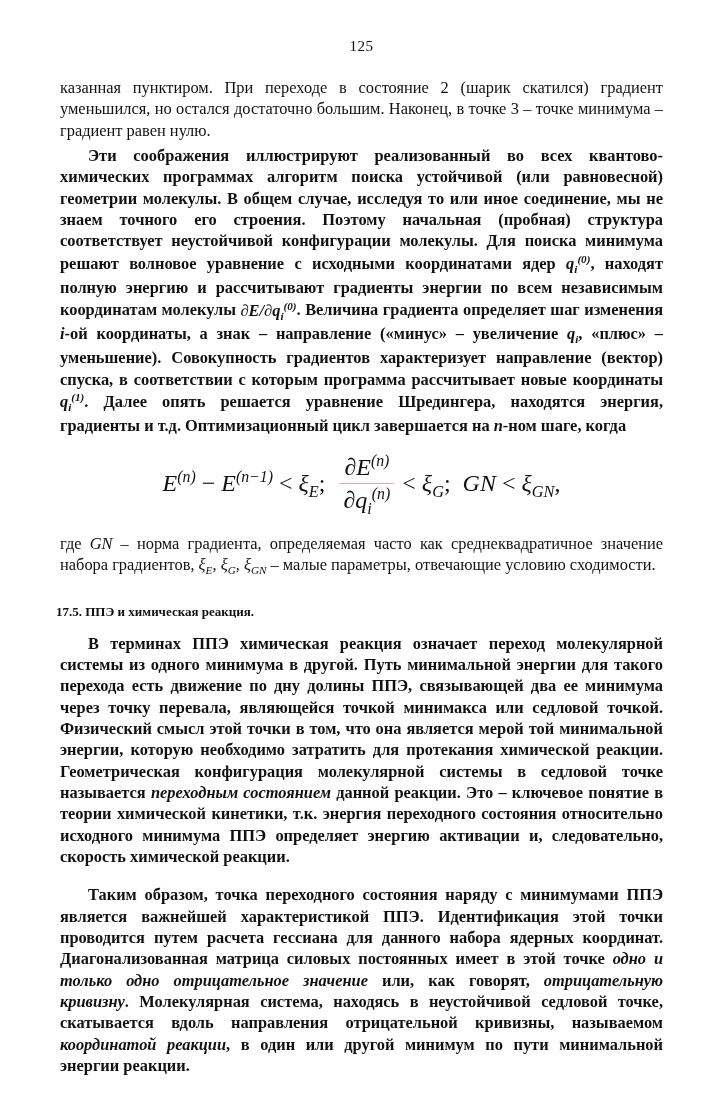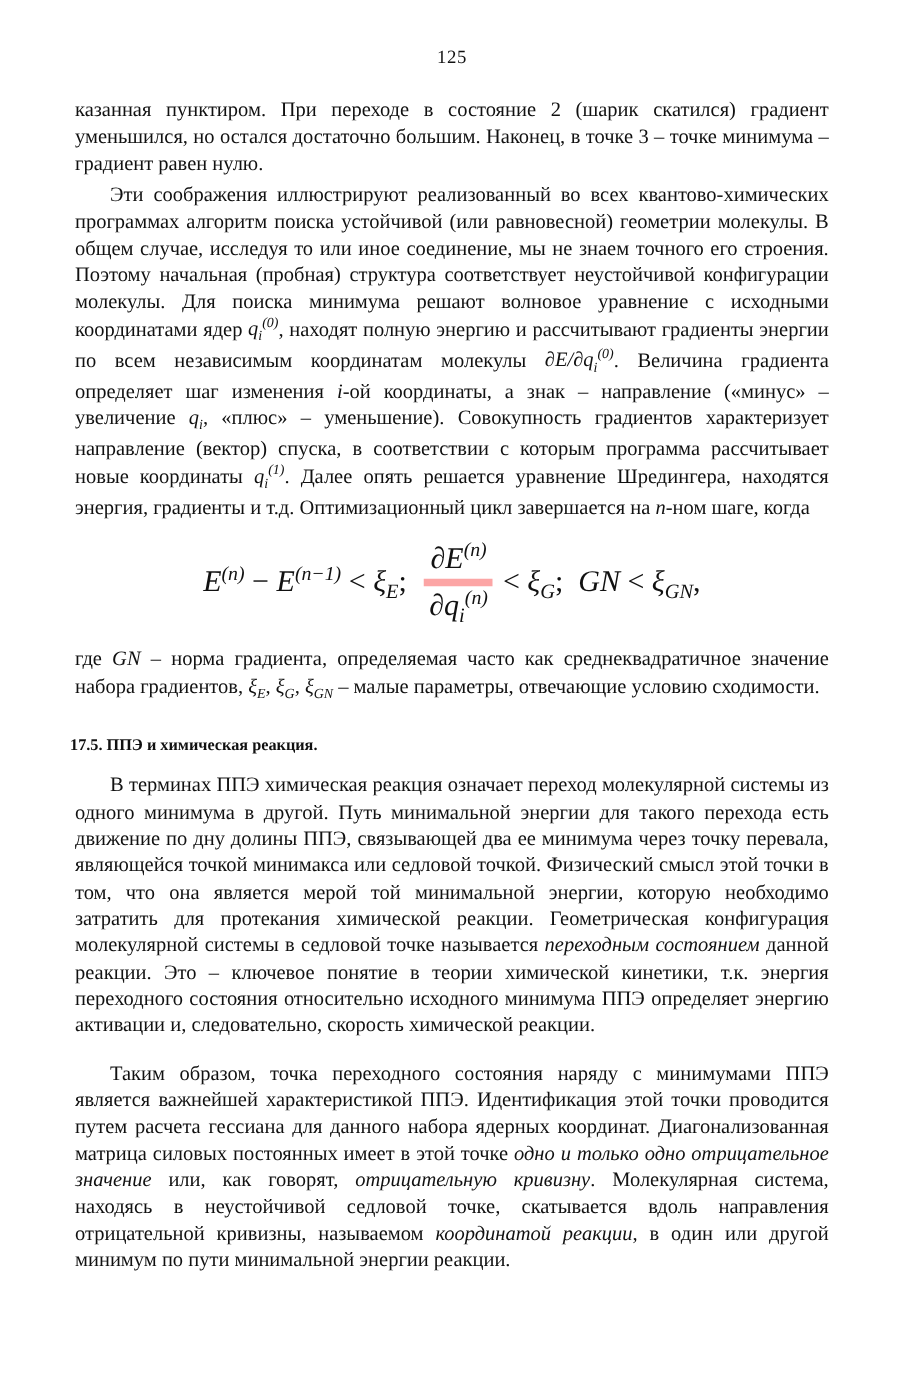--- a/index.html
+++ b/index.html
@@ -33,20 +33,21 @@
     line-height: 1.30;
     text-align: justify;
     text-justify: inter-word;
     hyphens: manual;
   }
   p {
     margin: 4px;
   }
   p.indent {
     text-indent: 28px;
+    font-weight: bold;
   }
   .italic { font-style: italic; }
   .sub {
     font-size: 0.68em;
     vertical-align: sub;
     font-style: italic;
   }
   .sup {
     font-size: 0.68em;
     vertical-align: super;
@@ -60,21 +61,21 @@
   }
   .formula .it { font-style: italic; }
   .frac {
     display: inline-block;
     vertical-align: middle;
     text-align: center;
     margin: 0 2px;
   }
   .frac .num {
     display: block;
-    border-bottom: 6px solid #fca5a5;
+    border-bottom: 1px solid #fca5a5;
     padding: 0 4px 1px 4px;
     line-height: 1.15;
   }
   .frac .den {
     display: block;
     padding: 1px 4px 0 4px;
     line-height: 1.15;
   }
   .small-it {
     font-size: 0.66em;

